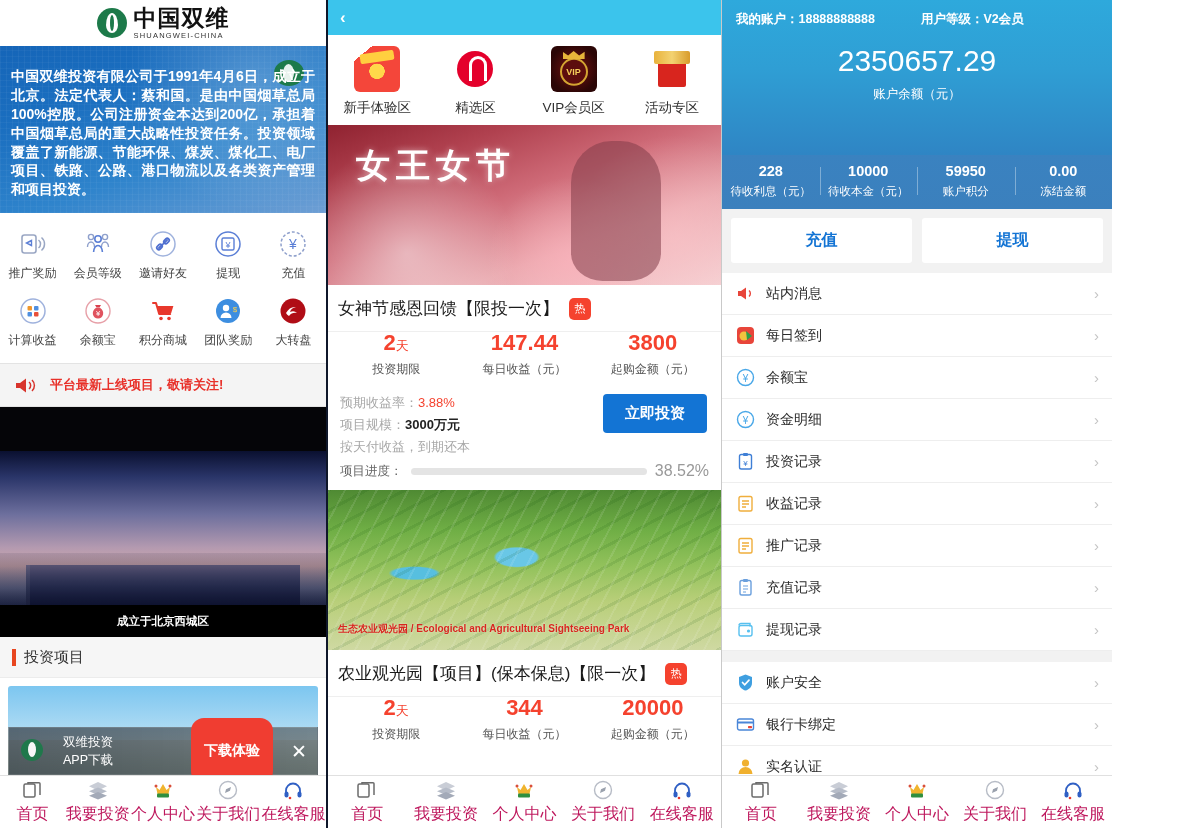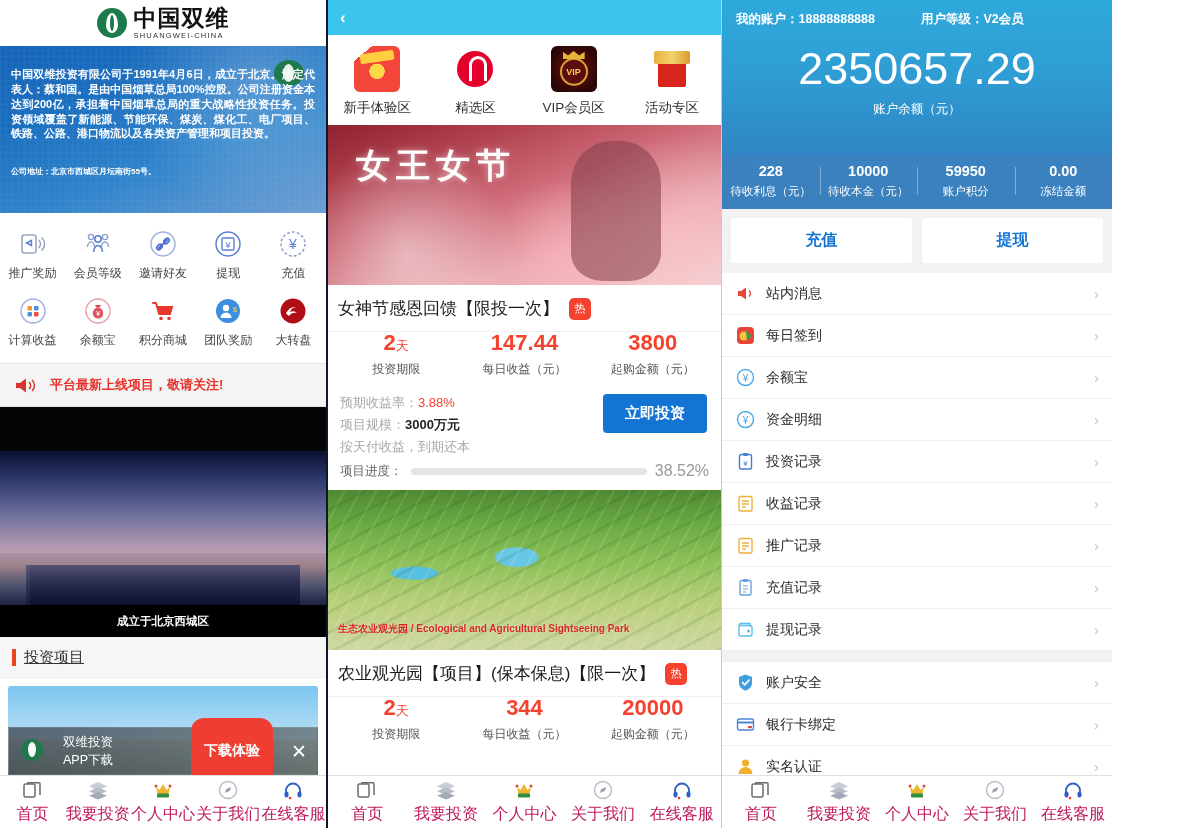--- a/index.html
+++ b/index.html
@@ -52,21 +52,21 @@
       repeating-linear-gradient(0deg, rgba(255,255,255,.035) 0 1px, transparent 1px 6px);
     pointer-events:none;
   }
   .cc-en {
     font-size: 13.5px; font-weight: 700; letter-spacing: -.2px;
     border-bottom: 1px solid rgba(255,255,255,.85);
     display: inline-block; padding-bottom: 1px; position: relative; z-index:2;
   }
   .cc-cn { font-size: 17px; font-weight: 700; margin-top: 3px; letter-spacing: 1px; position: relative; z-index:2;}
   .cc-body {
-    font-size: 11px; line-height: 1.35; margin-top: 13px;
+    font-size: 14px; line-height: 1.35; margin-top: 13px;
     font-weight: 700; text-align: justify; position: relative; z-index:2;
   }
   .cc-addr { font-size: 8px; margin-top: 25px; font-weight: 700; position: relative; z-index:2;}
   .cc-badge {
     position: absolute; right: 22px; top: 14px; width: 30px; height: 26px;
     border-radius: 50%; background: #1d7a4a; z-index:2;
   }
   .cc-badge::before{
     content:""; position:absolute; left:9px; top:4px; width:11px;height:18px;
     border-radius:50%; background: rgba(255,255,255,.9);
@@ -112,21 +112,21 @@
     position: absolute; left: 0; right: 0; bottom: 0; height: 32px;
     background: #000; color: #fff; font-size: 11.5px; font-weight: 700;
     display: flex; align-items: center; justify-content: center; z-index: 3;
   }
 
   .sec-head {
     height: 41px; display: flex; align-items: center; gap: 8px;
     padding: 0 12px; background: #f6f6f6; border-bottom: 1px solid #ececec;
   }
   .sec-bar { width: 4px; height: 17px; background: #e8461f; }
-  .sec-title { font-size: 15px; color: #333; text-decoration: underline; }
+  .sec-title { font-size: 15px; color: #333; }
 
   .proj-img {
     height: 100px; margin: 8px 8px 0; border-radius: 3px; overflow:hidden;
     position: relative;
     background: linear-gradient(180deg,#7cc6f0 0%, #a9d9f3 40%, #cfe6e6 62%, #9aa590 100%);
   }
   .proj-img::after{
     content:""; position:absolute; left:0; right:0; bottom:0; height:46%;
     background: linear-gradient(180deg, #b9c8c2, #8f9e8a 55%, #6f7d6b);
   }
@@ -252,21 +252,21 @@
     font-weight: 700; z-index: 2; text-shadow: 0 0 2px rgba(255,255,255,.6);
   }
 
   
   .r-head {
     position: relative; padding: 11px 14px 0;
     background: linear-gradient(180deg,#2ea9dc 0%, #2f9ed4 45%, #2f85c4 100%);
     color: #fff; height: 155px;
   }
   .r-head-top { display: flex; gap: 46px; font-size: 12.5px; font-weight: 700; }
-  .r-balance { text-align: center; font-size: 45px; font-weight: 400; margin-top: 18px; line-height: 1; }
+  .r-balance { text-align: center; font-size: 30px; font-weight: 400; margin-top: 18px; line-height: 1; }
   .r-balance-lb { text-align: center; font-size: 12.5px; margin-top: 10px; }
 
   .r-stats {
     display: flex; background: linear-gradient(180deg,#3a82c0,#3b80bd);
     color: #fff; padding: 8px 0 10px;
   }
   .rst { flex: 1; text-align: center; position: relative; }
   .rst + .rst::before {
     content: ""; position: absolute; left: 0; top: 4px; bottom: 4px; width: 1px;
     background: rgba(255,255,255,.35);

